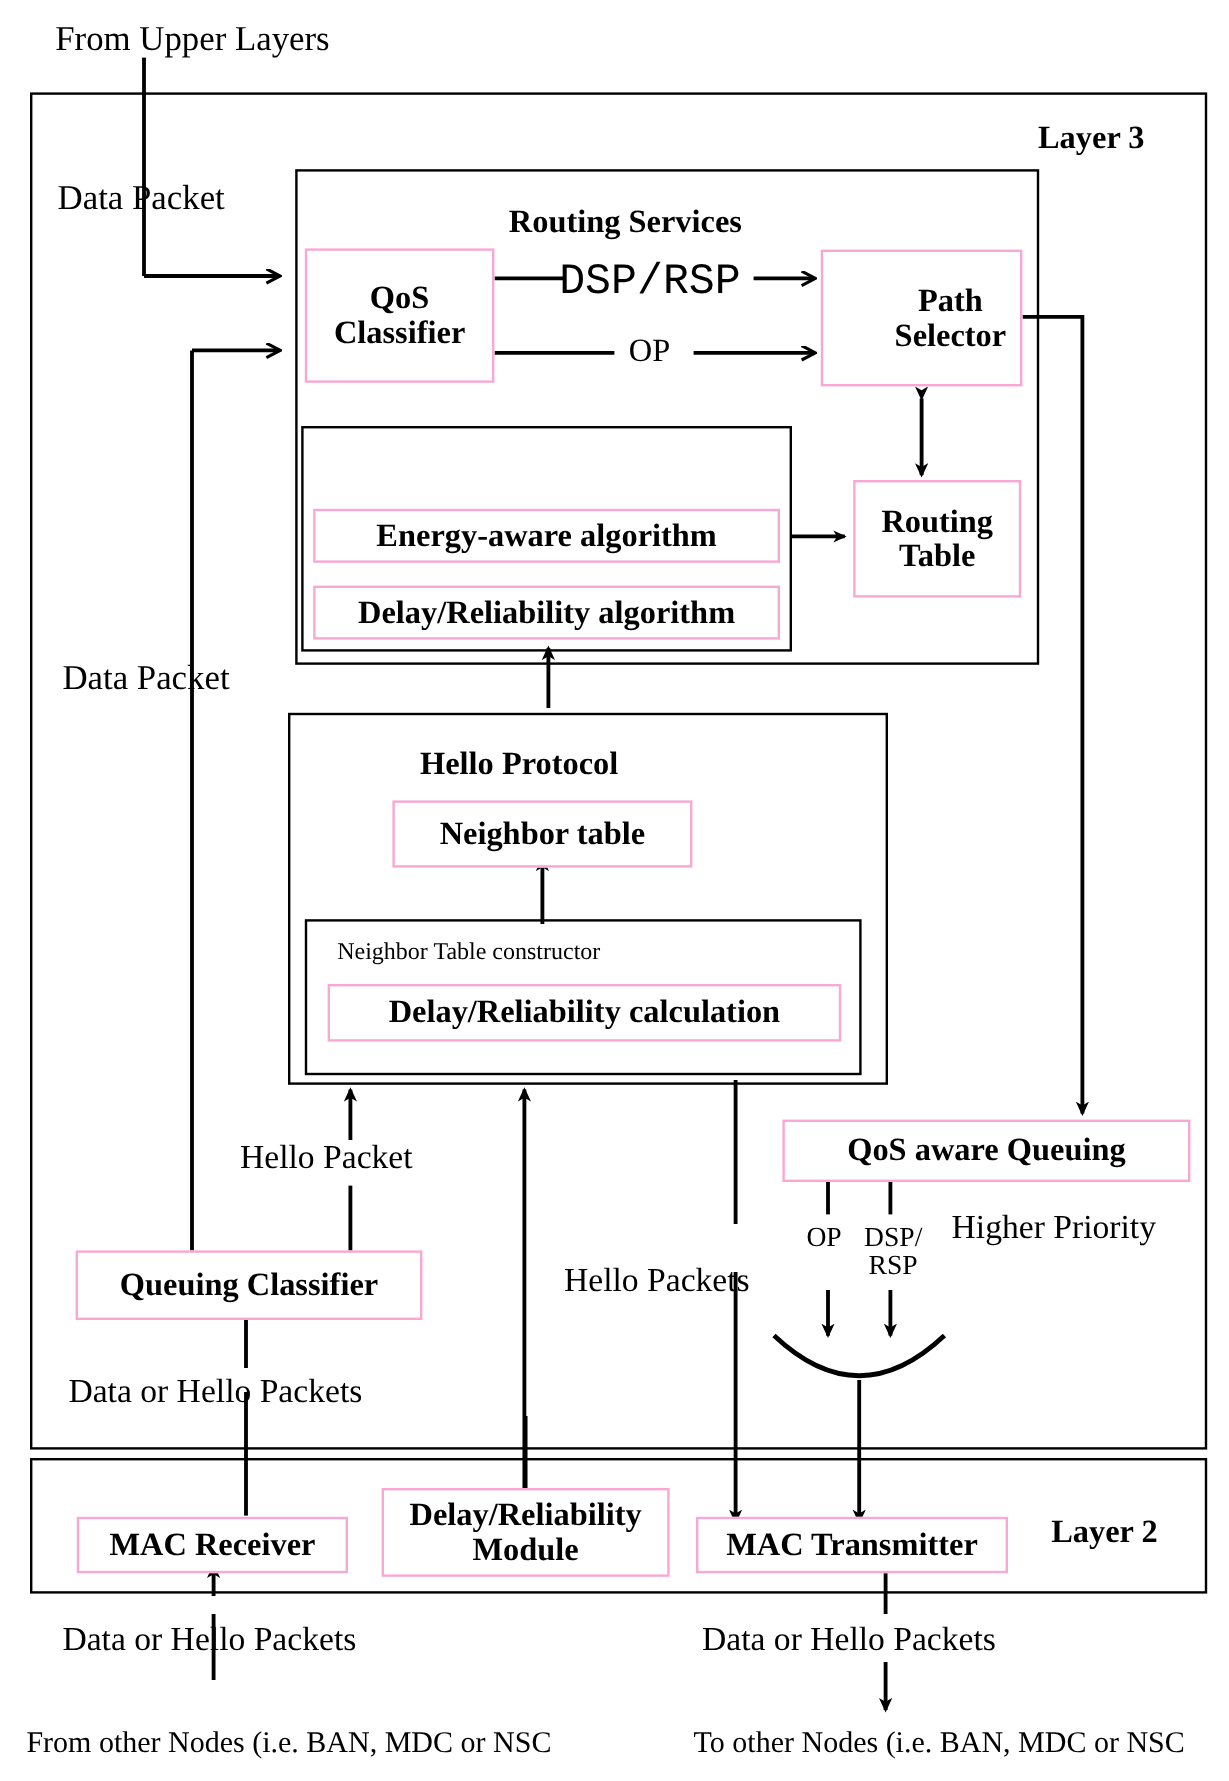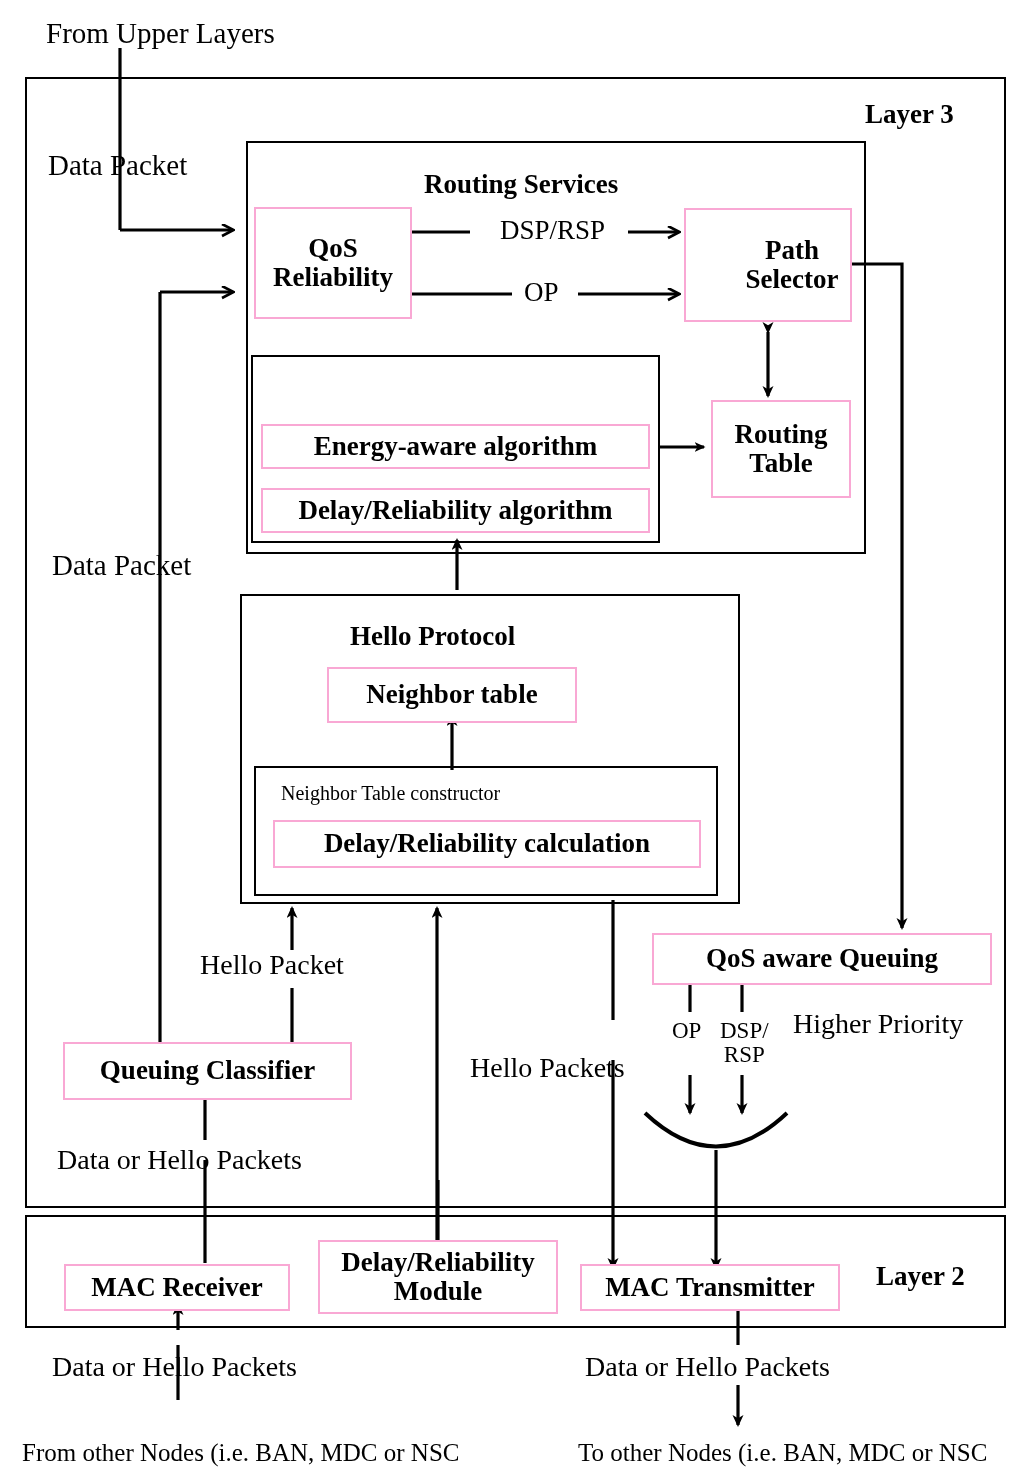--- a/index.html
+++ b/index.html
@@ -94,25 +94,25 @@
 
   <div class="plain" style="left:25px;top:77px;width:981px;height:1131px;"></div>
   <div class="lbl bold" style="left:865px;top:100px;font-size:27px;">Layer 3</div>
 
   <div class="plain" style="left:246px;top:141px;width:620px;height:413px;"></div>
   <div class="lbl bold" style="left:424px;top:170px;font-size:27px;">Routing Services</div>
 
   <div class="box" style="left:254px;top:207px;width:158px;height:112px;font-size:27px;">
     <span>
       <span>QoS</span><br>
-      <span>Reliability</span>
+      <span>Classifier</span>
     </span>
   </div>
 
-  <div class="lbl" style="left:500px;top:216px;font-size:27px;">DSP/RSP</div>
+  <div class="lbl" style="left:466px;top:216px;font-size:36px;font-family:Liberation Mono, monospace;">DSP/RSP</div>
   <div class="lbl" style="left:524px;top:278px;font-size:27px;">OP</div>
 
   <div class="box" style="left:684px;top:208px;width:168px;height:114px;font-size:27px;padding-left:48px;">
     <span>
       <span>Path</span><br>
       <span>Selector</span>
     </span>
   </div>
 
   <div class="box" style="left:711px;top:400px;width:140px;height:98px;font-size:27px;">

